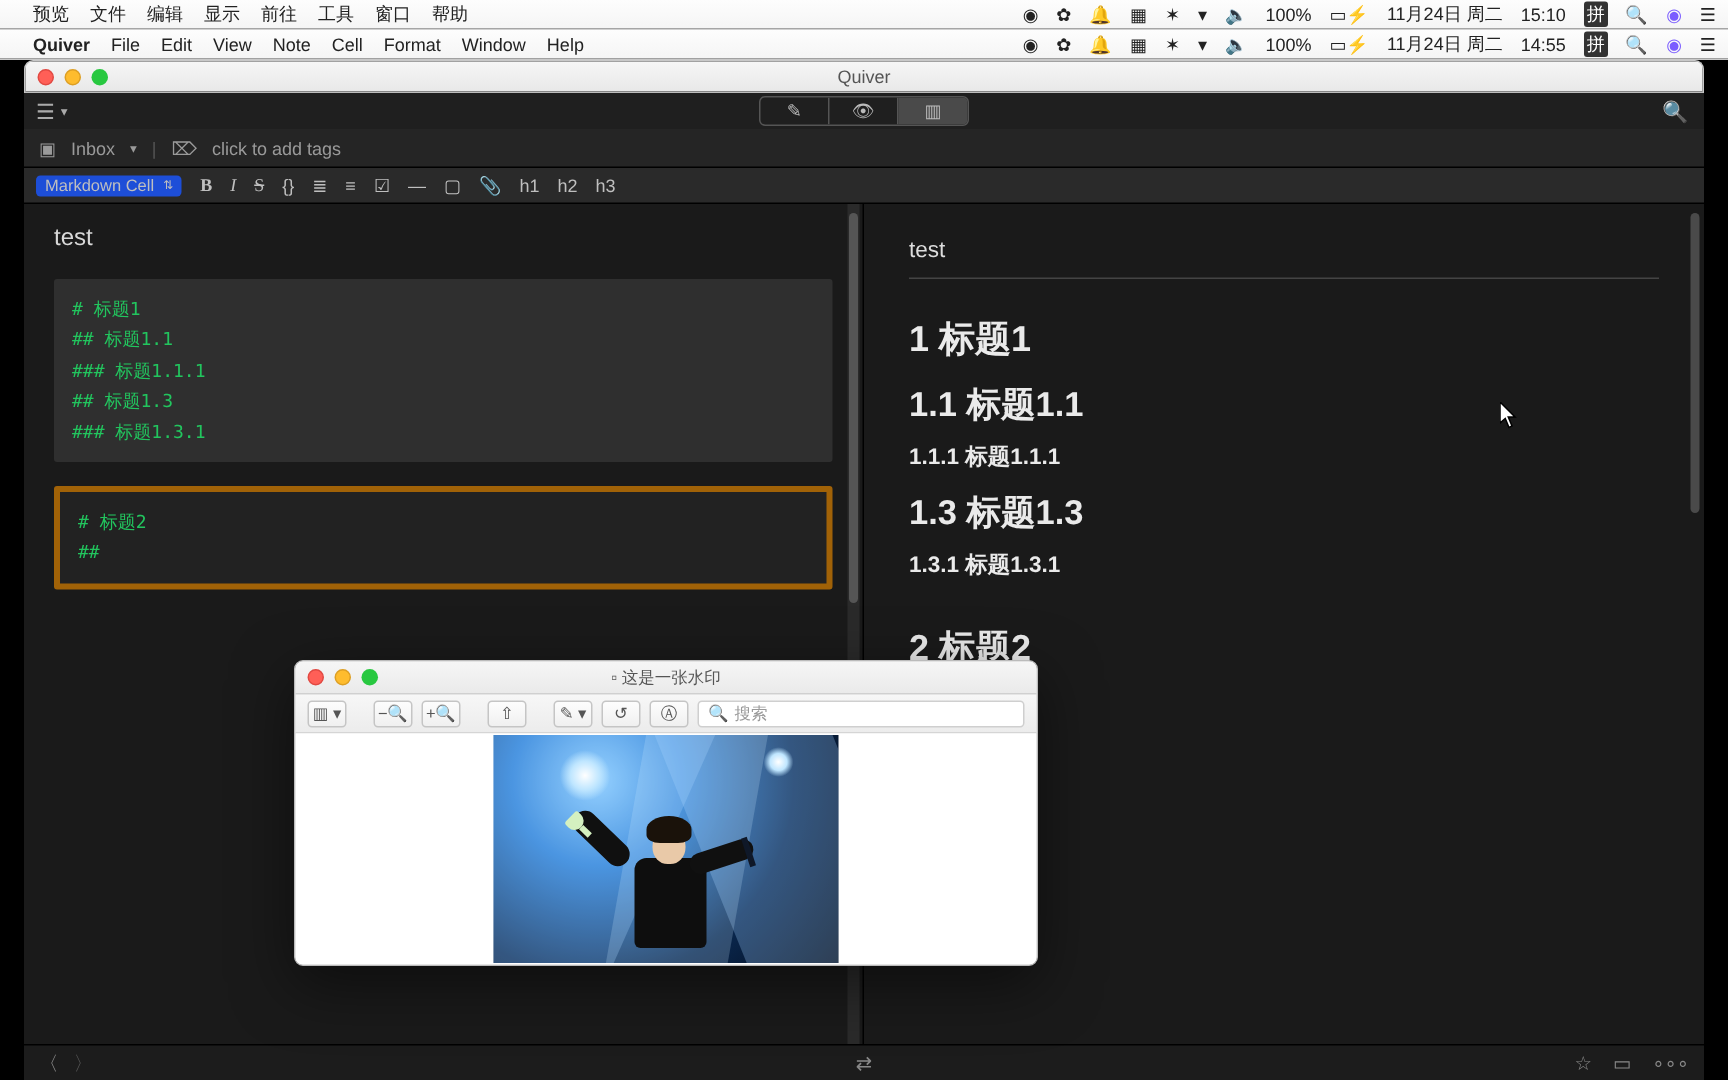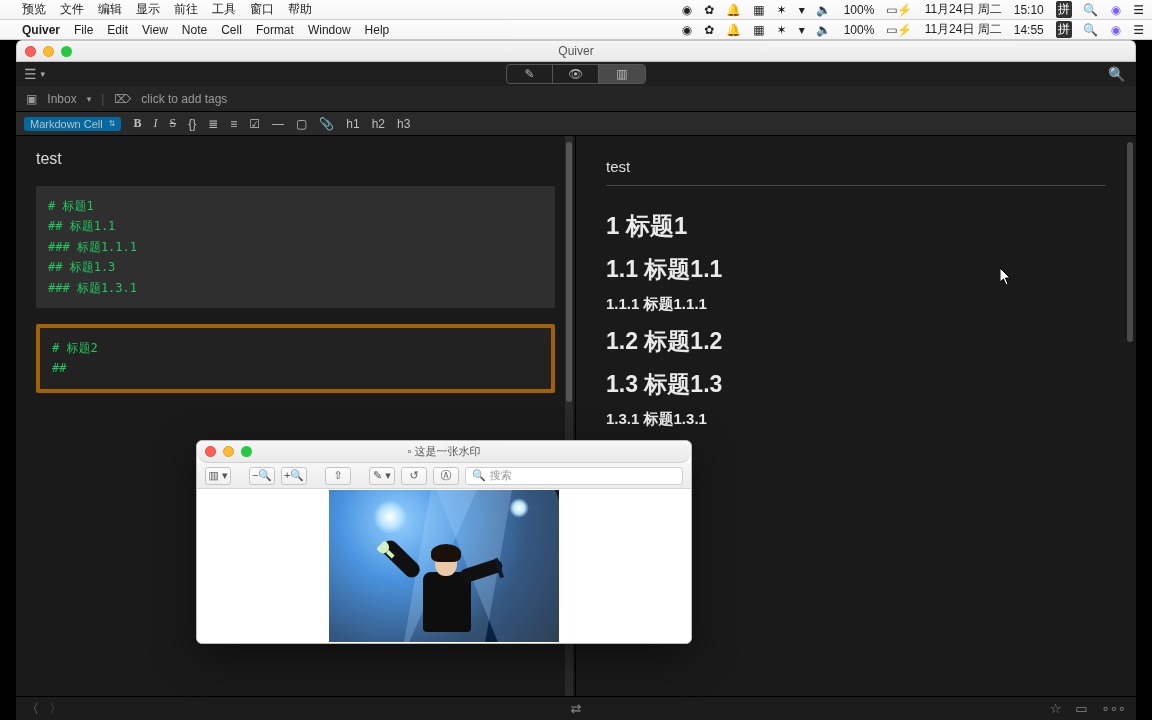--- a/index.html
+++ b/index.html
@@ -67,21 +67,21 @@
   height: 26px; background:#252525; display:flex; align-items:center;
   padding: 0 10px; gap:10px; font-size:12px; color:#9a9a9a;
   border-bottom:1px solid #000;
 }
 .fmtbar {
   height: 24px; background:#2a2a2a; display:flex; align-items:center;
   padding: 0 8px; gap:12px; font-size:12px; color:#bfbfbf;
   border-bottom:1px solid #000;
 }
 .fmtbar .cellsel {
-  font-size:11px; padding:1px 6px; background:#0369a1; border-radius:3px;
+  font-size:11px; padding:1px 6px; background:#1d4ed8; border-radius:3px;
   display:flex; align-items:center; gap:6px;
 }
 .fmtbar .fb { font-family: Georgia,serif; }
 .fmtbar .b { font-weight:700;}
 .fmtbar .i { font-style:italic;}
 .fmtbar .s { text-decoration: line-through;}
 .content {
   flex:1; display:flex; background:#1a1a1a; overflow:hidden;
 }
 .editor {
@@ -127,21 +127,20 @@
   position:absolute; top: 440px; left: 196px; width: 496px; height: 204px;
   background:#fff; border-radius:6px; box-shadow: 0 12px 40px rgba(0,0,0,0.5);
   display:flex; flex-direction:column; overflow:hidden;
   border:1px solid #bbb;
 }
 .floatwin .ftb {
   height:22px; background:linear-gradient(#f6f6f6,#eaeaea);
   border-bottom:1px solid #d0d0d0;
   display:flex; align-items:center; padding:0 8px; font-size:11px; color:#555;
   position:relative;
-  border-radius:11px;
 }
 .floatwin .ftb .title { position:absolute; left:0; right:0; text-align:center; pointer-events:none;}
 .floatwin .ftool {
   height:26px; background:linear-gradient(#f7f7f7,#ececec);
   border-bottom:1px solid #d5d5d5;
   display:flex; align-items:center; padding:0 8px; gap:6px;
 }
 .ftool .btn {
   height:18px; min-width:26px; border:1px solid #c5c5c5; border-radius:3px;
   background:linear-gradient(#fdfdfd,#f0f0f0); display:flex; align-items:center;
@@ -316,21 +315,20 @@
       <div class="scrollb">
           <div class="thumb"></div>
         </div>
     </div>
 
     <div class="preview">
       <div class="ptitle">test</div>
       <h1>1 标题1</h1>
       <h2>1.1 标题1.1</h2>
       <h3>1.1.1 标题1.1.1</h3>
-      <h2>1.2 标题1.2</h2>
       <h2>1.3 标题1.3</h2>
       <h3>1.3.1 标题1.3.1</h3>
       <h1 style="margin-top:30px;">2 标题2</h1>
       <div class="scrollb">
           <div class="thumb"></div>
         </div>
     </div>
   </div>
 
   <div class="statusbar">

